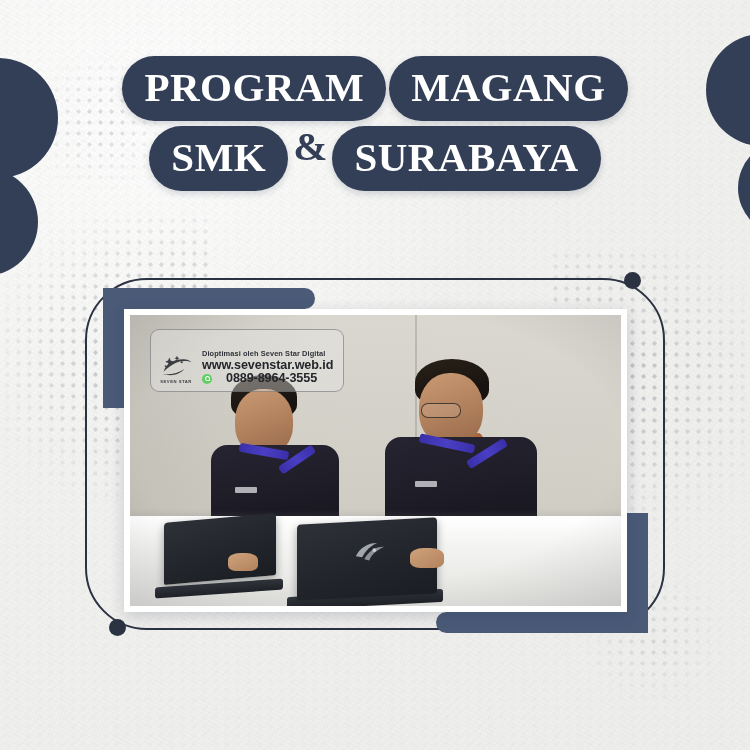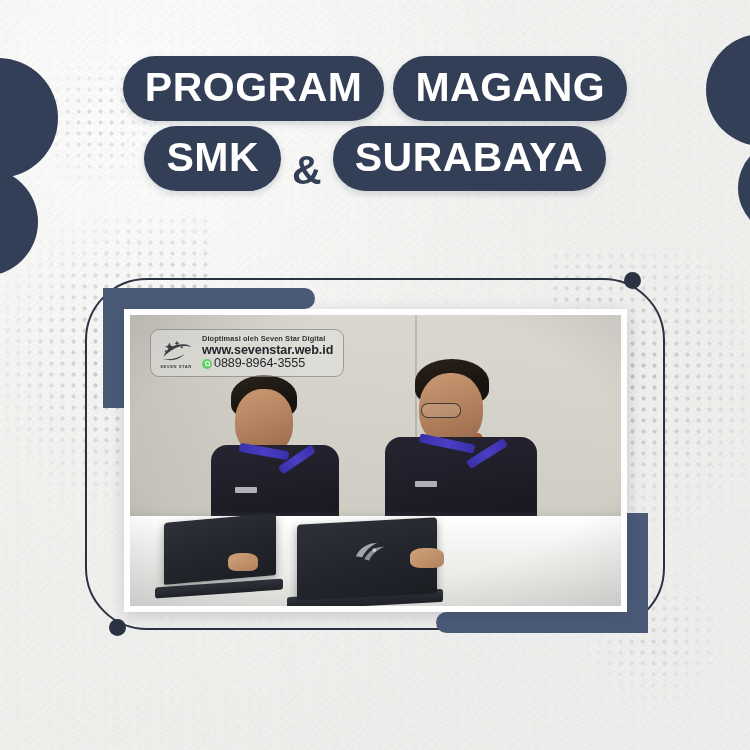--- a/index.html
+++ b/index.html
@@ -91,23 +91,24 @@
     position: absolute;
     top: 56px;
     left: 0;
     width: 750px;
     text-align: center;
     z-index: 6;
   }
   .title-row {
     display: flex;
     justify-content: center;
-    align-items: flex-end;
-    gap: 9px;
+    align-items: flex-start;
+    gap: 3px;
     margin-bottom: 5px;
+    font-family: Liberation Serif, serif;
   }
   .pill {
     display: inline-block;
     background: #333f57;
     color: #ffffff;
     font-weight: 700;
     font-size: 41px;
     letter-spacing: .5px;
     line-height: 1;
     padding: 11px 22px 13px 22px;
@@ -314,21 +315,21 @@
   }
 
   
   .watermark {
     position: absolute;
     left: 20px;
     top: 14px;
     display: flex;
     align-items: center;
     gap: 7px;
-    padding: 5px 10px 5px 6px;
+    padding: 20px 10px 5px 6px;
     border: 1px solid rgba(90,92,96,.5);
     border-radius: 9px;
     background: rgba(232,232,230,.40);
     z-index: 3;
   }
   .wm-logo {
     position: relative;
     width: 38px;
     height: 30px;
     flex: none;
@@ -353,23 +354,23 @@
   }
   .wm-line2 {
     font-size: 12.6px;
     font-weight: 700;
     color: #23262b;
     letter-spacing: -.1px;
   }
   .wm-line3 {
     display: flex;
     align-items: center;
-    gap: 2px;
+    gap: 14px;
     font-size: 12.6px;
-    font-weight: 400;
+    font-weight: 700;
     color: #23262b;
     letter-spacing: -.1px;
     text-align: center;
   }
   .wm-wa {
     width: 10px; height: 10px;
     border-radius: 50%;
     background: #5fcf62;
     flex: none;
     position: relative;

